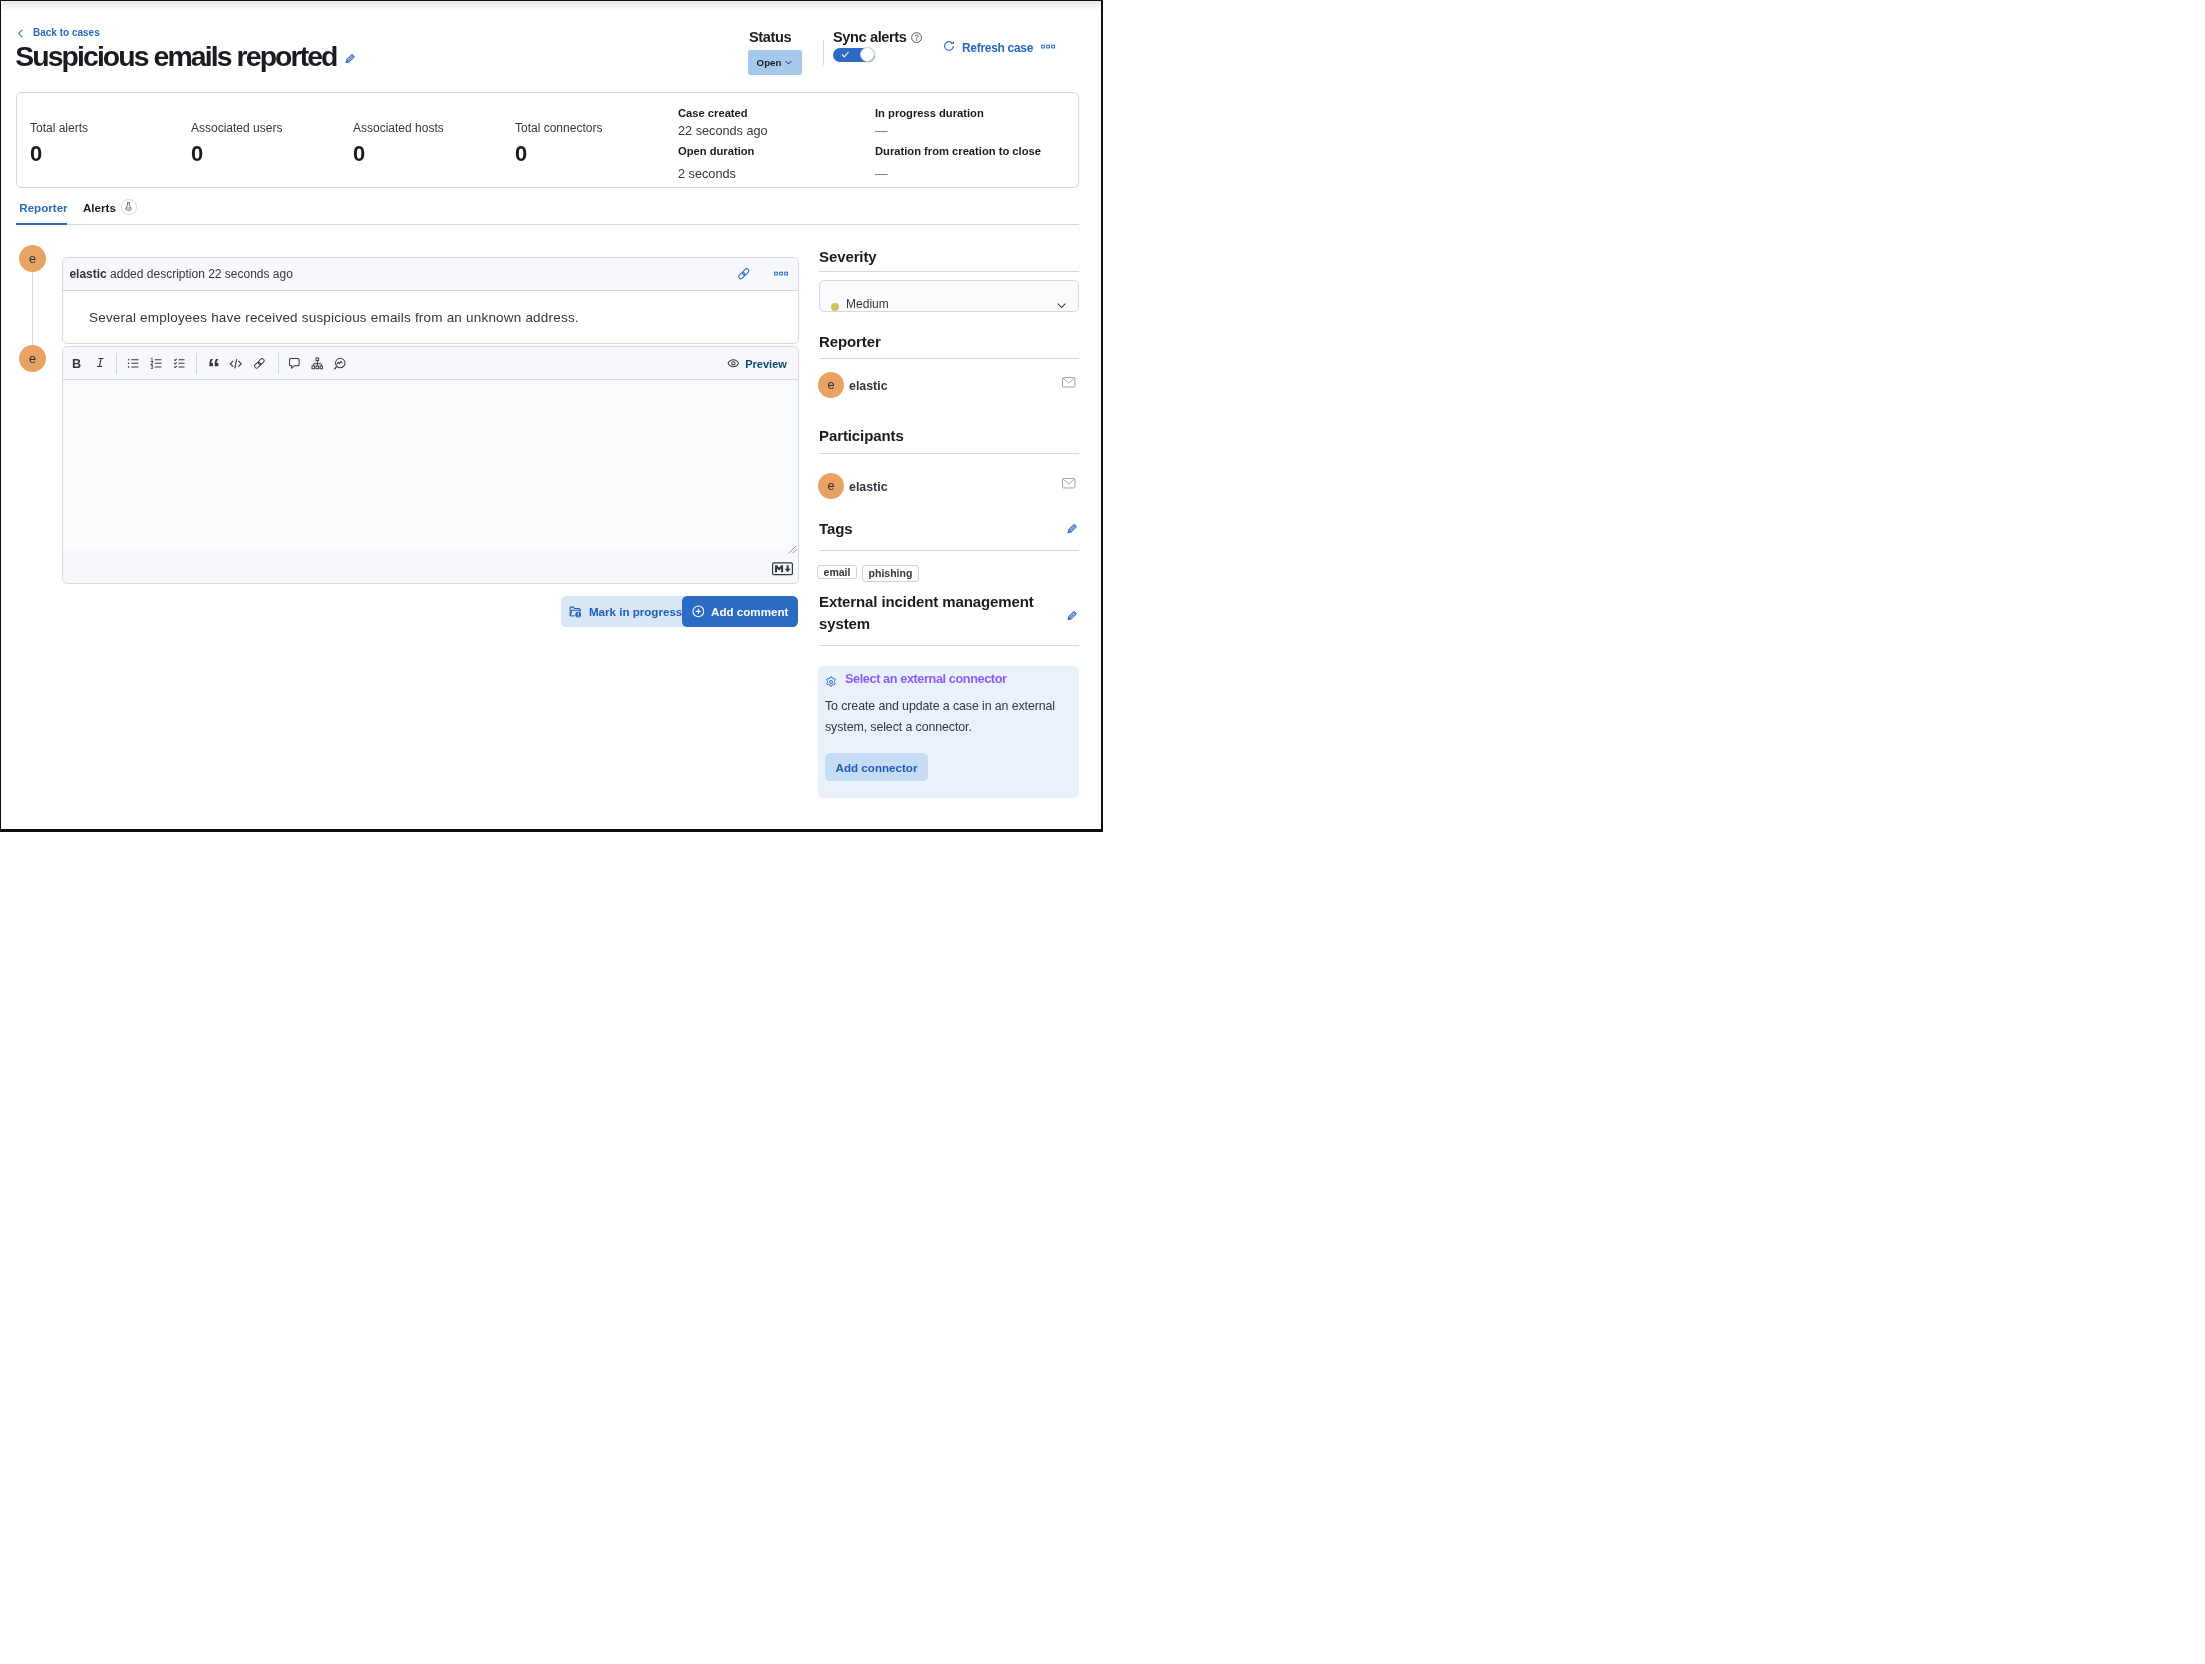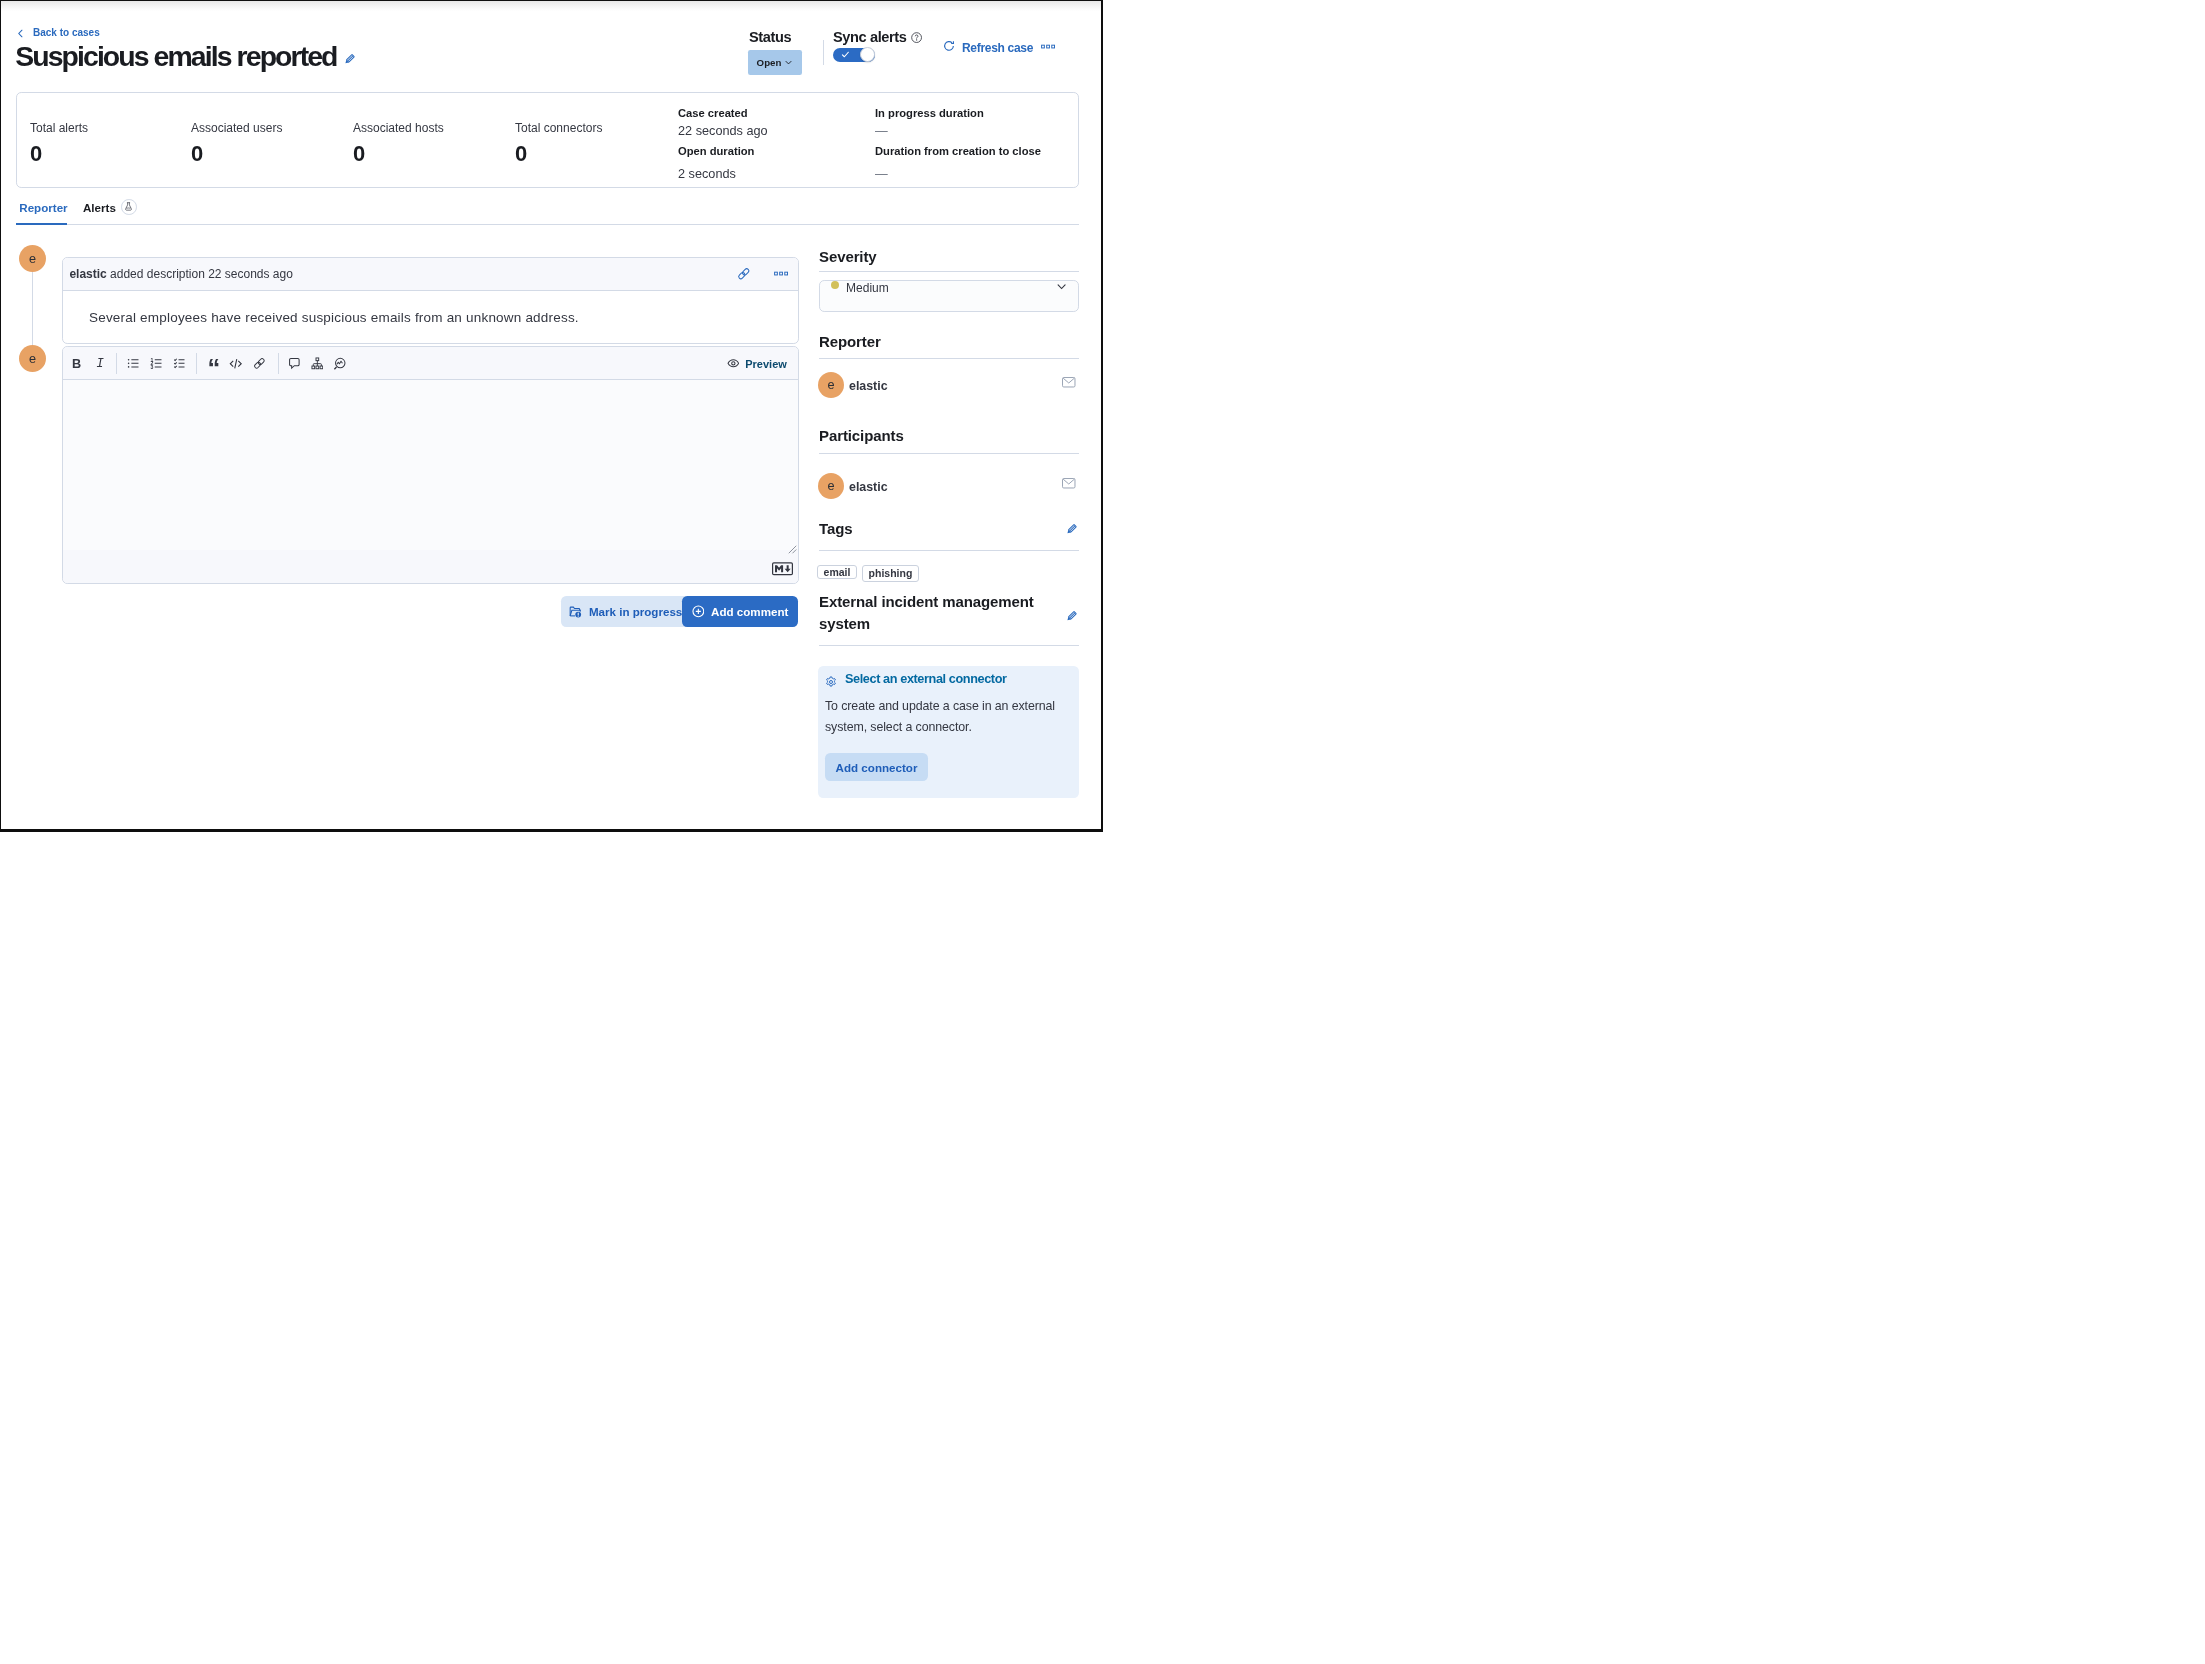--- a/index.html
+++ b/index.html
@@ -262,21 +262,21 @@
   <div class="abs" style="left:681px;top:595px;width:116px;height:31px;border-radius:5.2px;background:#2b6bc4;display:flex;align-items:center;justify-content:center;gap:6.7px;">
     <svg width="12.7" height="12.7" viewBox="0 0 16 16">
         <circle cx="8" cy="8" r="6.8" fill="none" stroke="#fff" stroke-width="1.4"></circle>
         <path d="M8 4.8v6.4M4.8 8h6.4" stroke="#fff" stroke-width="1.4"></path>
       </svg>
     <span style="font-size:11.6px;font-weight:600;color:#fff;">Add comment</span>
   </div>
 
   <div class="hd" style="left:818px;top:247px;">Severity</div>
   <div class="rule" style="left:818px;top:270px;width:260px;"></div>
-  <div class="abs" style="left:818px;top:279px;width:260px;height:32px;border:0.7px solid #d3dae6;border-radius:5.2px;box-sizing:border-box;background:#fbfcfd;display:flex;align-items:flex-start;padding:0 10.5px 0 11.2px;">
+  <div class="abs" style="left:818px;top:279px;width:260px;height:32px;border:0.7px solid #d3dae6;border-radius:5.2px;box-sizing:border-box;background:#fbfcfd;display:flex;align-items:flex-end;padding:0 10.5px 0 11.2px;">
     <span style="width:8.2px;height:8.2px;border-radius:50%;background:#d2c05a;"></span>
     <span style="margin-left:6.7px;font-size:12px;color:#343741;">Medium</span>
     <span style="flex:1"></span>
     <svg width="11.2" height="11.2" viewBox="0 0 16 16">
         <path d="M3 5.5L8 10.8 13 5.5" fill="none" stroke="#343741" stroke-width="1.6" stroke-linecap="round"></path>
       </svg>
   </div>
 
   <div class="hd" style="left:818px;top:332px;">Reporter</div>
   <div class="rule" style="left:818px;top:357px;width:260px;"></div>
@@ -316,17 +316,17 @@
         <path d="M1 8.05L4.7 5.9v4.3z" fill="#2a6abe"></path>
       </g>
     </svg>
   <div class="rule" style="left:818px;top:644px;width:260px;"></div>
 
   <div class="abs" style="left:817px;top:665px;width:261px;height:132px;border-radius:5.2px;background:#e9f1fb;"></div>
   <svg class="abs" style="left:824px;top:675px;" width="12" height="12" viewBox="0 0 16 16">
       <path d="M6.8 1.3h2.4l.3 1.7a5.2 5.2 0 0 1 1.5.9l1.7-.6 1.2 2-1.4 1.2a5.2 5.2 0 0 1 0 1.7l1.4 1.2-1.2 2-1.7-.6a5.2 5.2 0 0 1-1.5.9l-.3 1.7H6.8l-.3-1.7a5.2 5.2 0 0 1-1.5-.9l-1.7.6-1.2-2 1.4-1.2a5.2 5.2 0 0 1 0-1.7L2.1 5.3l1.2-2 1.7.6a5.2 5.2 0 0 1 1.5-.9z" fill="none" stroke="#2a6abe" stroke-width="1.3" stroke-linejoin="round"></path>
       <circle cx="8" cy="8" r="2" fill="none" stroke="#2a6abe" stroke-width="1.3"></circle>
     </svg>
-  <div class="abs" style="left:844px;top:671px;font-size:12.7px;font-weight:600;color:#0369a1;letter-spacing:-0.4px;">Select an external connector</div>
+  <div class="abs" style="left:844px;top:671px;font-size:12.7px;font-weight:600;color:#8b5cf6;letter-spacing:-0.4px;">Select an external connector</div>
   <div class="abs" style="left:824px;top:695px;width:235px;font-size:12.4px;line-height:21.3px;color:#343741;letter-spacing:-0.1px;">To create and update a case in an external system, select a connector.</div>
   <div class="abs" style="left:824px;top:752px;width:103px;height:28px;border-radius:5.2px;background:#c6dcf4;display:flex;align-items:center;justify-content:center;font-size:11.6px;font-weight:700;color:#1e5db8;">Add connector</div>
 </div>
 
 
 </body></html>

